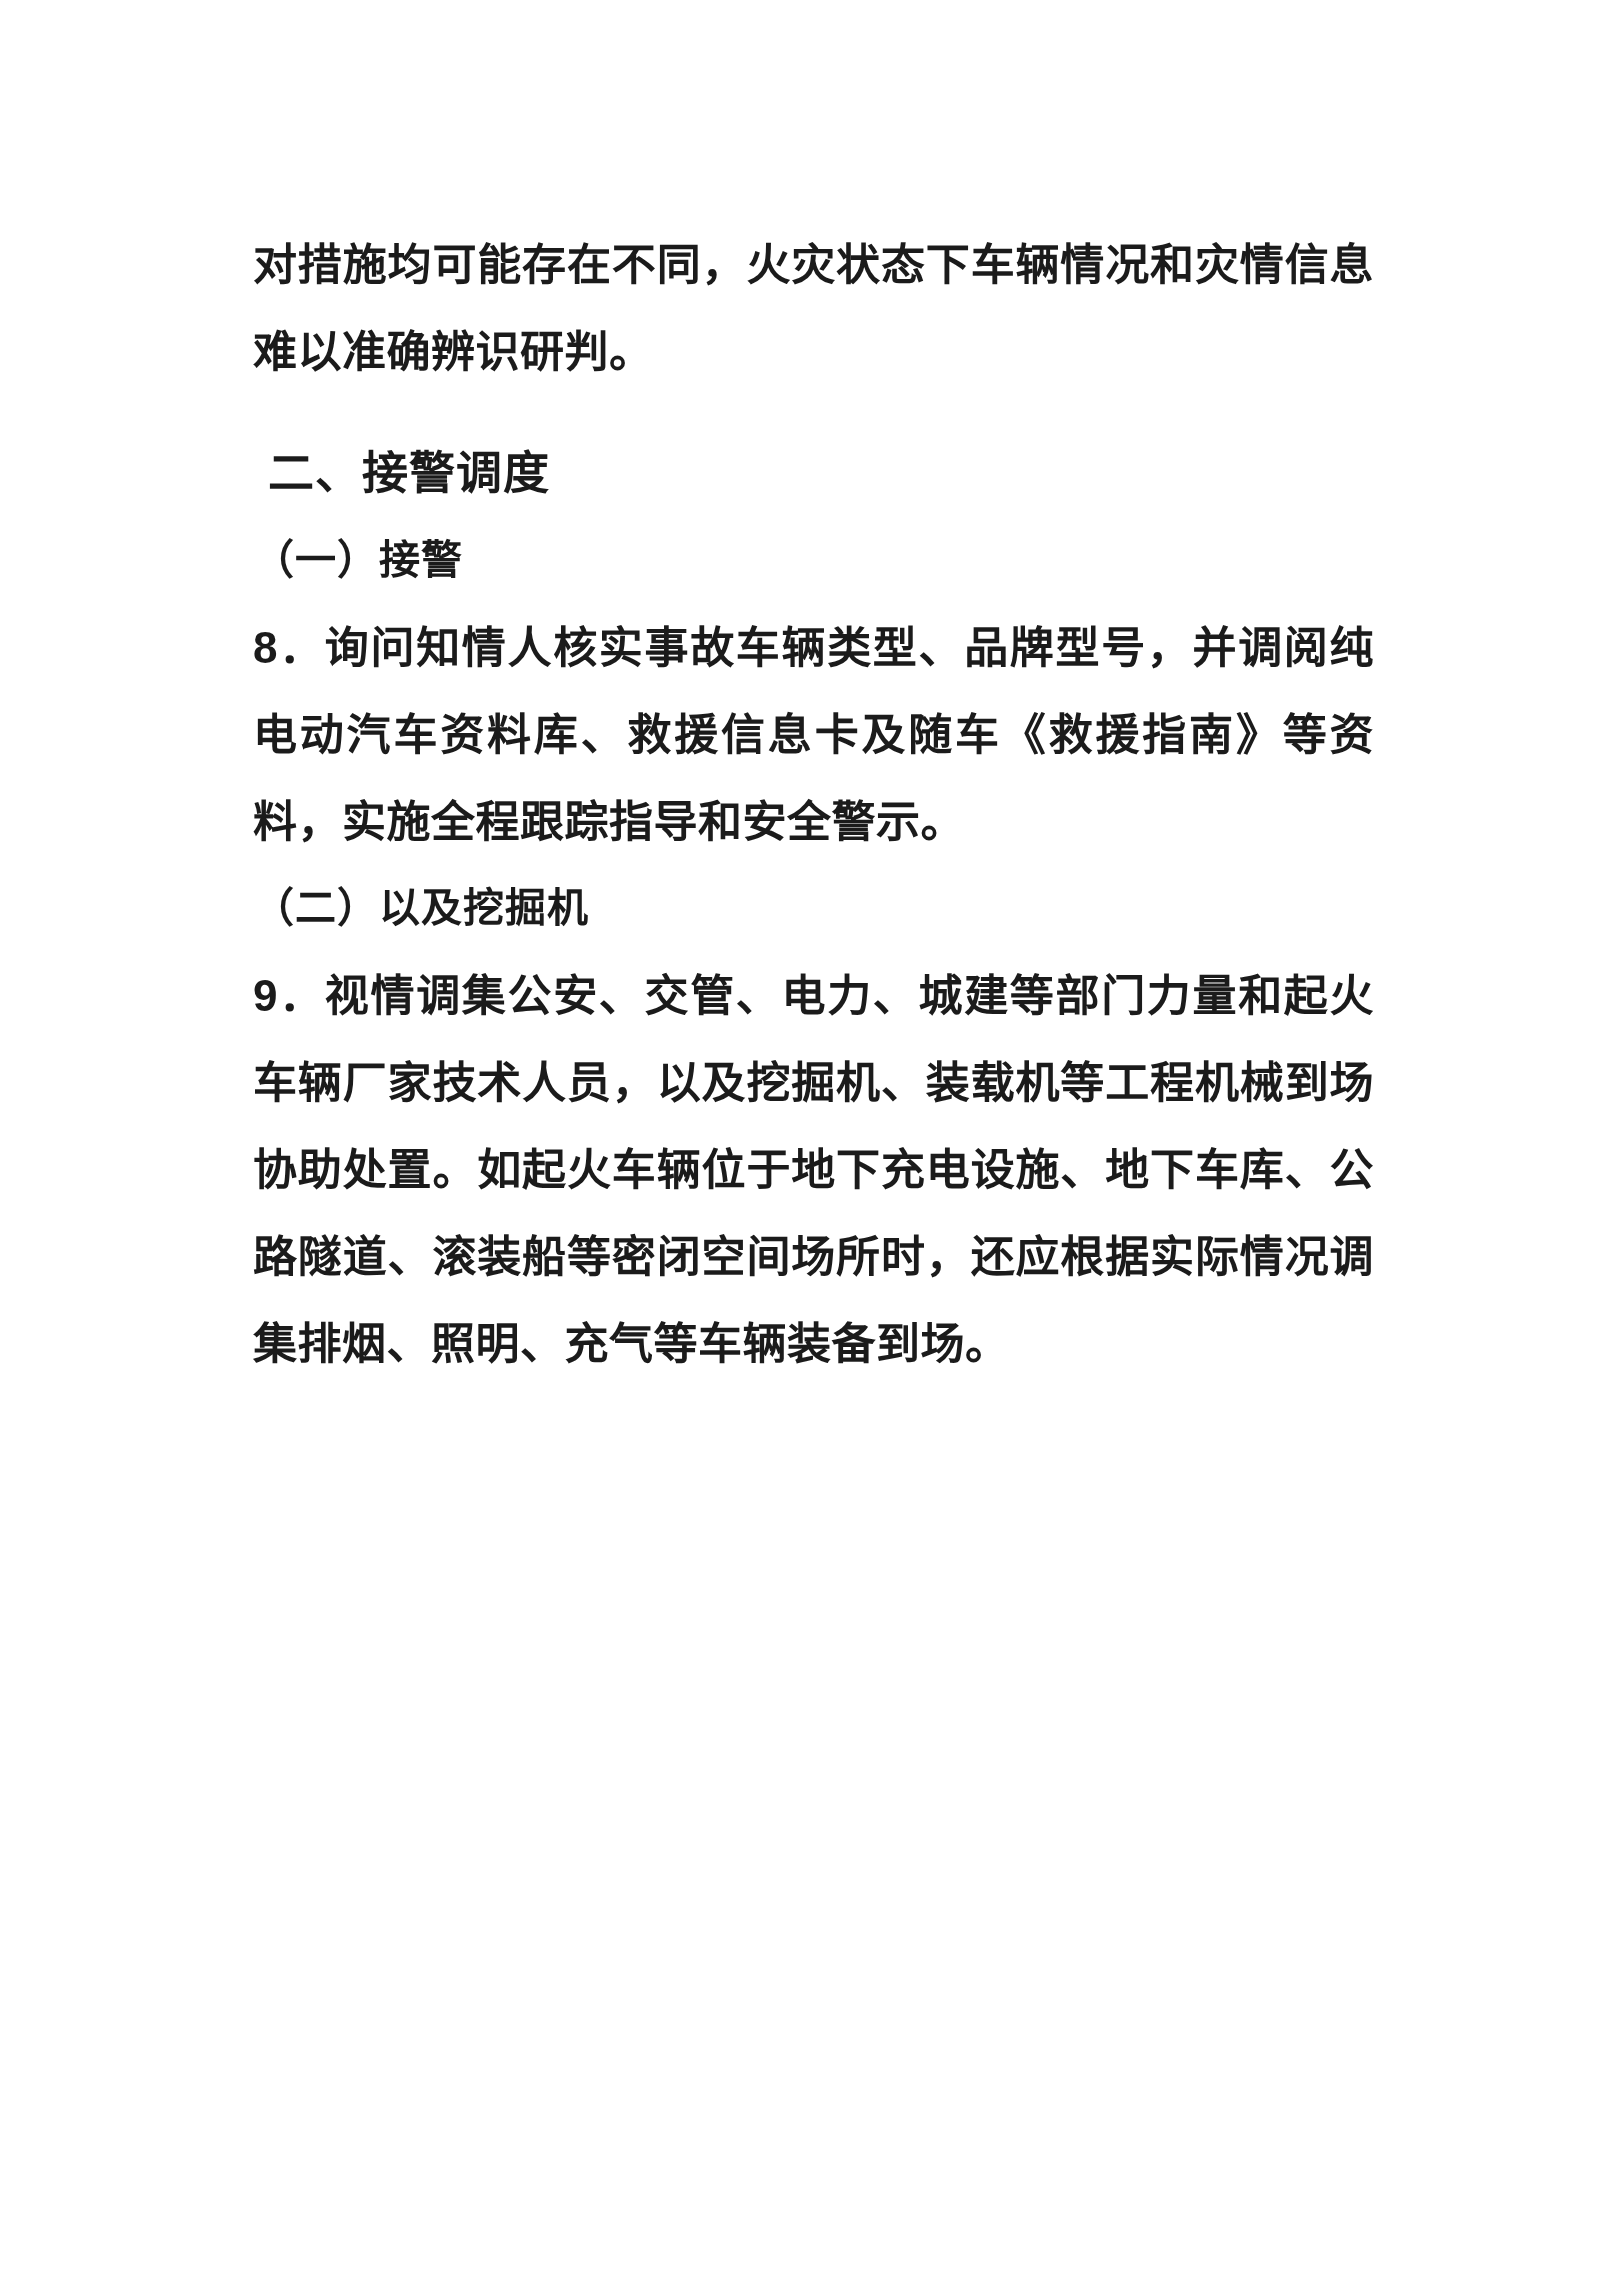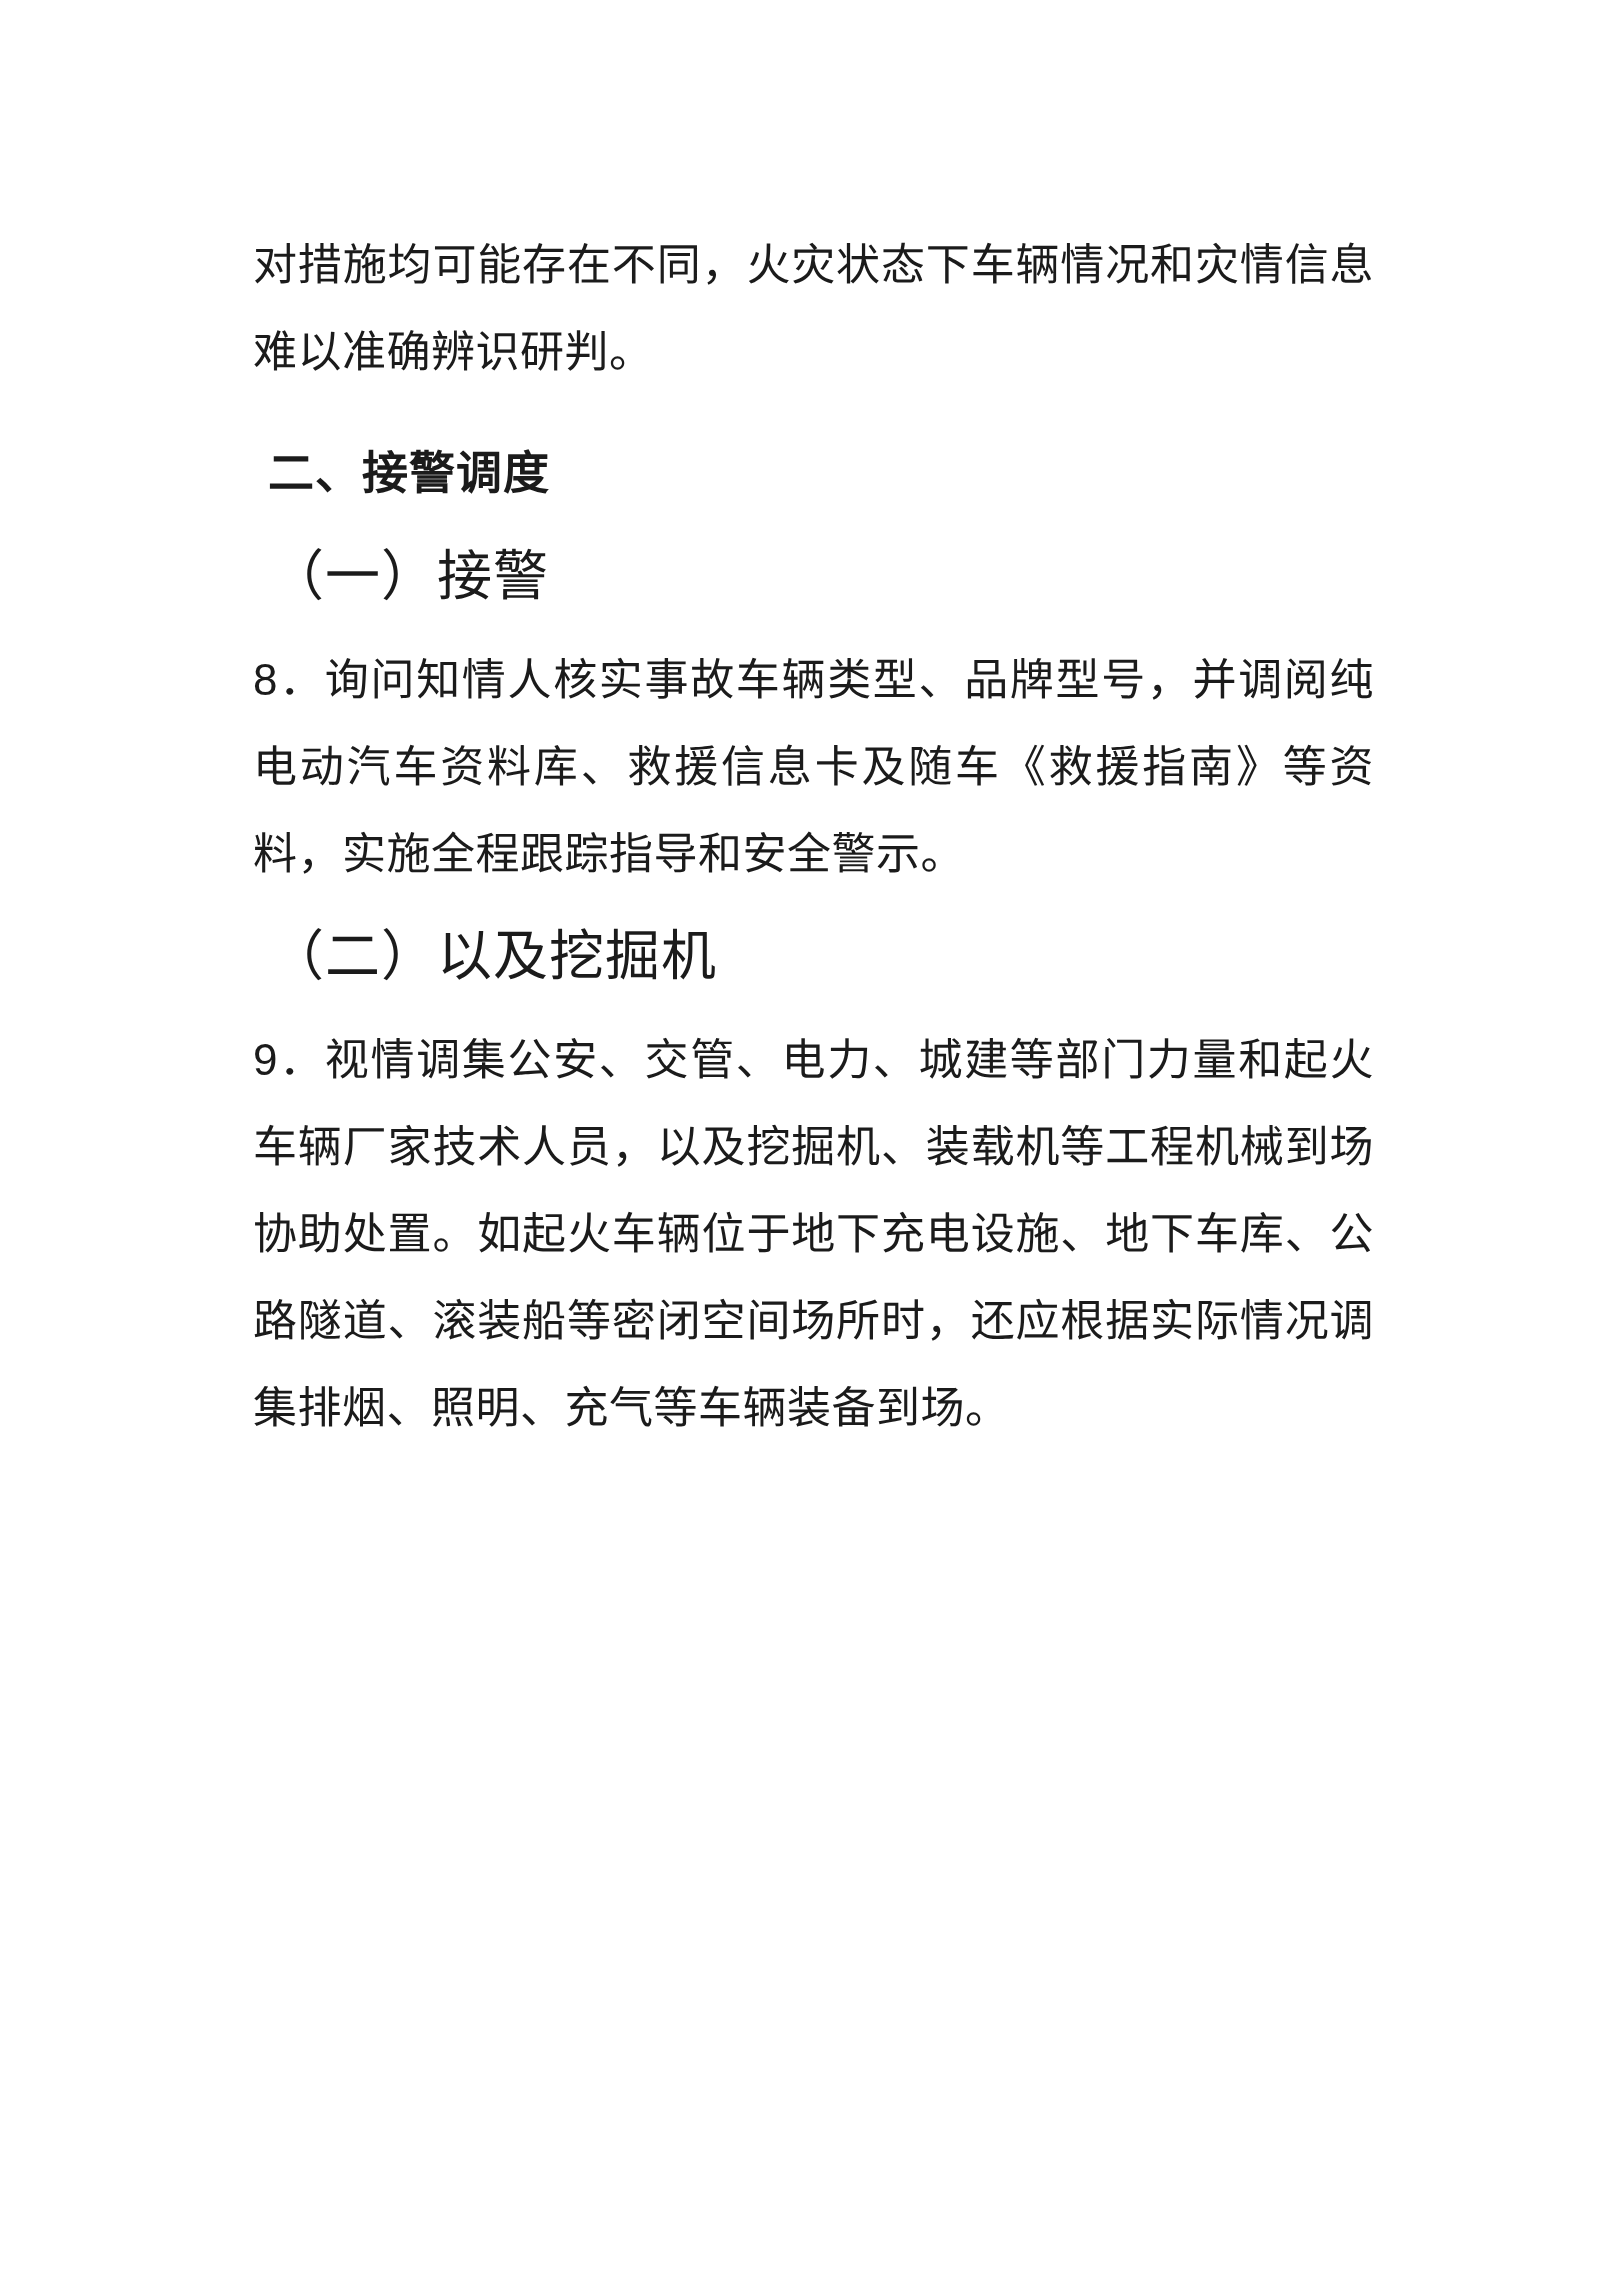--- a/index.html
+++ b/index.html
@@ -18,35 +18,35 @@
     overflow: hidden;
     font-family: "Liberation Sans", "DejaVu Sans", sans-serif;
     color: #1b1b1b;
     font-size: 44px;
     line-height: 87px;
   }
   .para {
     margin: 0;
     text-align: justify;
     text-justify: inter-ideograph;
-    font-weight: 400;
+    font-weight: 700;
     letter-spacing: 0.5px;
     word-break: break-all;
   }
   .heading-1 {
     margin: 35px 0 0 15px;
     font-size: 46px;
     font-weight: 700;
     line-height: 87px;
     letter-spacing: 1px;
   }
   .heading-2 {
-    margin: 16px;
-    font-size: 55px;
-    font-weight: 400;
+    margin: 0;
+    font-size: 41px;
+    font-weight: 700;
     line-height: 87px;
     letter-spacing: 1px;
   }
 </style>
 </head>
 <body>
 
 <div class="page">
 
   <p class="para">对措施均可能存在不同，火灾状态下车辆情况和灾情信息难以准确辨识研判。</p>

